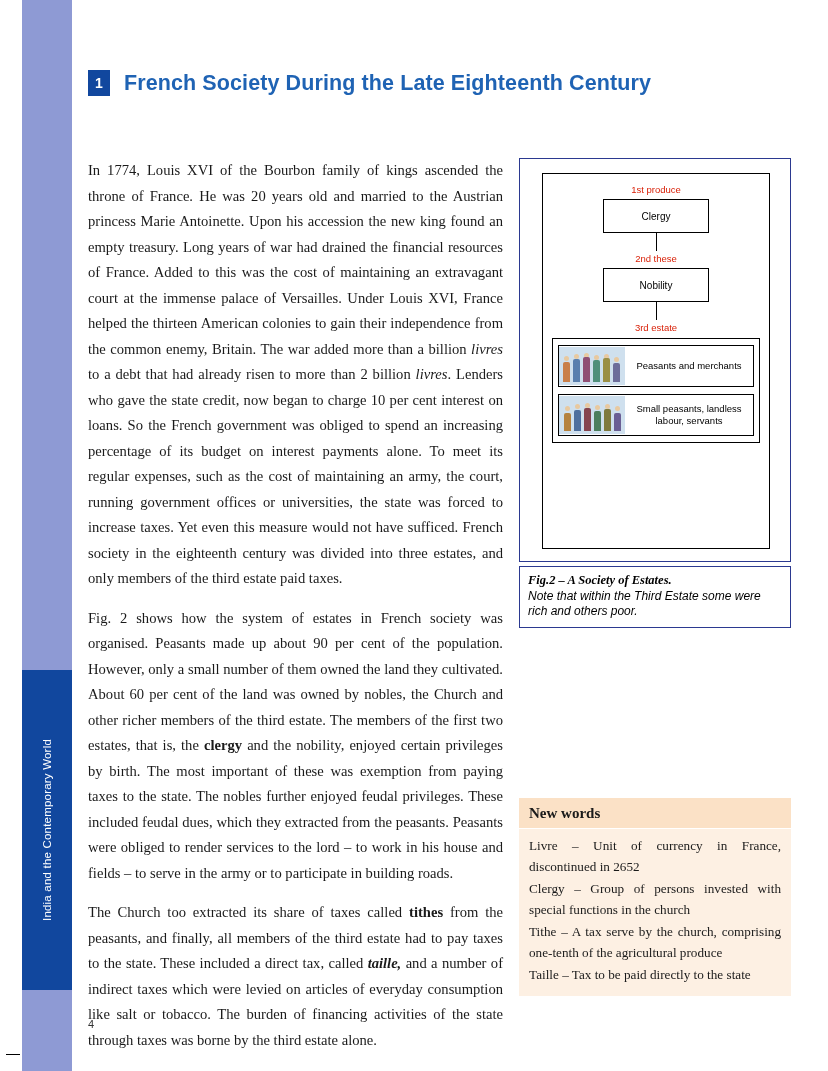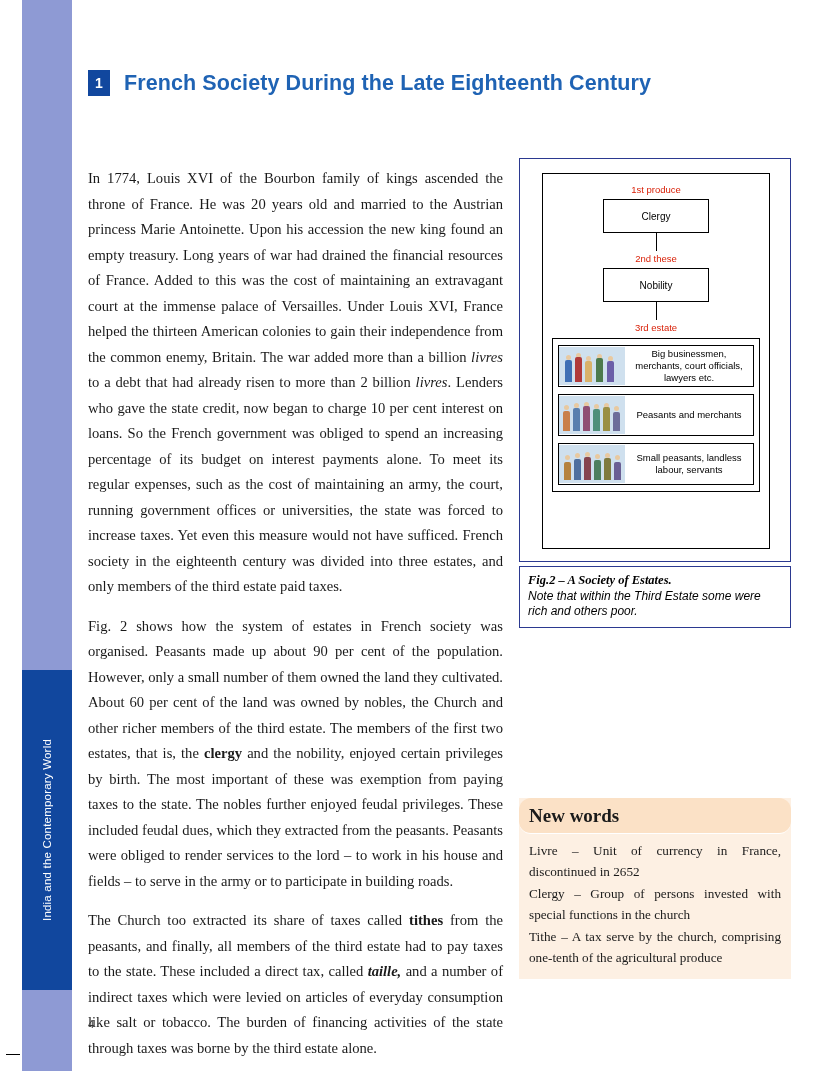--- a/index.html
+++ b/index.html
@@ -88,21 +88,21 @@
   }
 
   
   .text-col {
     position: absolute;
     left: 88px;
     top: 158px;
     width: 415px;
   }
   .text-col p {
-    margin: 8px 0 14px 0;
+    margin: 0 0 14px 0;
     text-align: justify;
     color: #1a1a1a;
     font-size: 14.6px;
     line-height: 25.5px;
   }
   .p-tight {
     font-size: 13.6px;
     line-height: 24px;
   }
   .p-tight2 {
@@ -240,24 +240,23 @@
     top: 798px;
     width: 272px;
     background: #fdf0e3;
     box-sizing: border-box;
   }
   .nw-head {
     background: #fbe1c6;
     padding: 7px 10px 6px 10px;
     font-family: "Liberation Serif", serif;
     font-weight: bold;
-    font-size: 19px;
+    font-size: 15px;
     color: #1a1a1a;
     border-bottom: 1px solid #ffffff;
-    border-radius: 12px;
   }
   .nw-body {
     padding: 6px 10px 10px 10px;
   }
   .nw-item {
     font-size: 13.2px;
     line-height: 21px;
     color: #1a1a1a;
     text-align: justify;
     margin-bottom: 1px;
@@ -301,35 +300,20 @@
     <div class="estate-box">Clergy</div>
     <div class="connector"></div>
 
     <div class="estate-label" style="margin-top:2px;">2nd these</div>
     <div class="estate-box">Nobility</div>
     <div class="connector"></div>
 
     <div class="estate-label" style="margin-top:2px;">3rd estate</div>
 
     <div class="third-group">
-      <div class="third-row">
-        <div class="art">
-          <span class="fig-head" style="left:7px; top:8px;"></span>
-          <span class="fig-person" style="left:6px; height:22px; background:#3f6fb5;"></span>
-          <span class="fig-head" style="left:17px; top:6px;"></span>
-          <span class="fig-person" style="left:16px; height:25px; background:#b03a3a;"></span>
-          <span class="fig-head" style="left:27px; top:9px;"></span>
-          <span class="fig-person" style="left:26px; height:21px; background:#d9b26a;"></span>
-          <span class="fig-head" style="left:38px; top:7px;"></span>
-          <span class="fig-person" style="left:37px; height:24px; background:#4c7a4c;"></span>
-          <span class="fig-head" style="left:49px; top:9px;"></span>
-          <span class="fig-person" style="left:48px; height:21px; background:#6b5fa8;"></span>
-        </div>
-        <div class="cap">Big businessmen, merchants, court officials, lawyers etc.</div>
-      </div>
 
       <div class="third-row">
         <div class="art">
           <span class="fig-head" style="left:5px; top:9px;"></span>
           <span class="fig-person" style="left:4px; height:20px; background:#c97f4a;"></span>
           <span class="fig-head" style="left:15px; top:7px;"></span>
           <span class="fig-person" style="left:14px; height:23px; background:#5a7fae;"></span>
           <span class="fig-head" style="left:25px; top:6px;"></span>
           <span class="fig-person" style="left:24px; height:25px; background:#8f4f74;"></span>
           <span class="fig-head" style="left:35px; top:8px;"></span>
@@ -368,16 +352,17 @@
   <div class="caption-title">Fig.2 – A Society of Estates.</div>
   <div class="caption-body">Note that within the Third Estate some were rich and others poor.</div>
 </div>
 
 <div class="newwords">
   <div class="nw-head">New words</div>
   <div class="nw-body">
     <div class="nw-item">Livre – Unit of currency in France, discontinued in 2652</div>
     <div class="nw-item">Clergy – Group of persons invested with special functions in the church</div>
     <div class="nw-item">Tithe – A tax serve by the church, comprising one-tenth of the agricultural produce</div>
+    <div class="nw-item">Taille – Tax to be paid directly to the state</div>
   </div>
 </div>
 
 <div class="page-num">4</div>
 
 </body></html>

